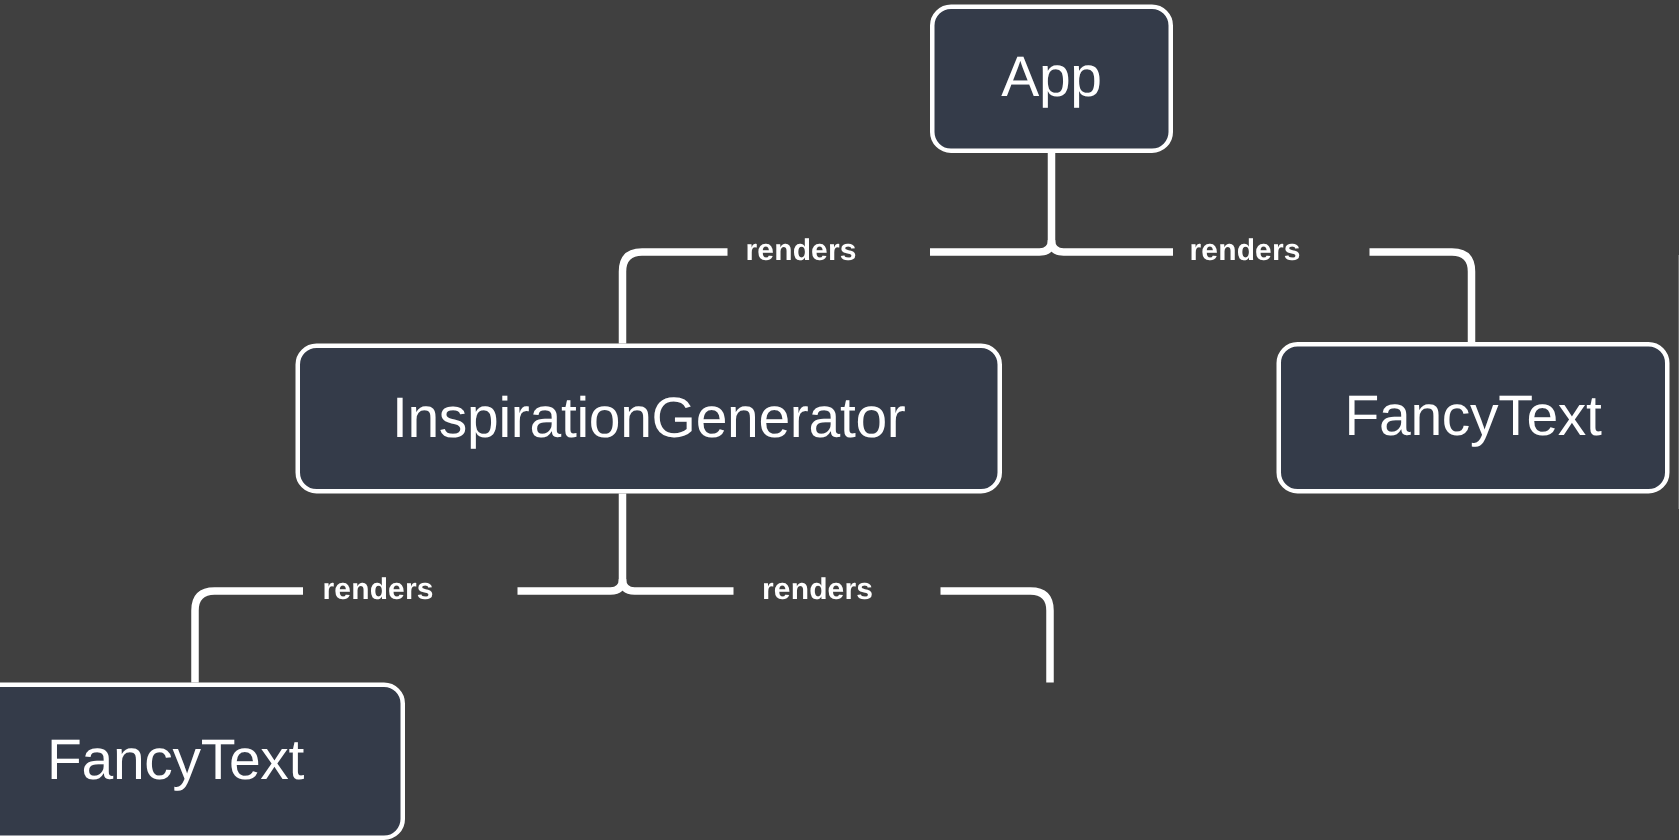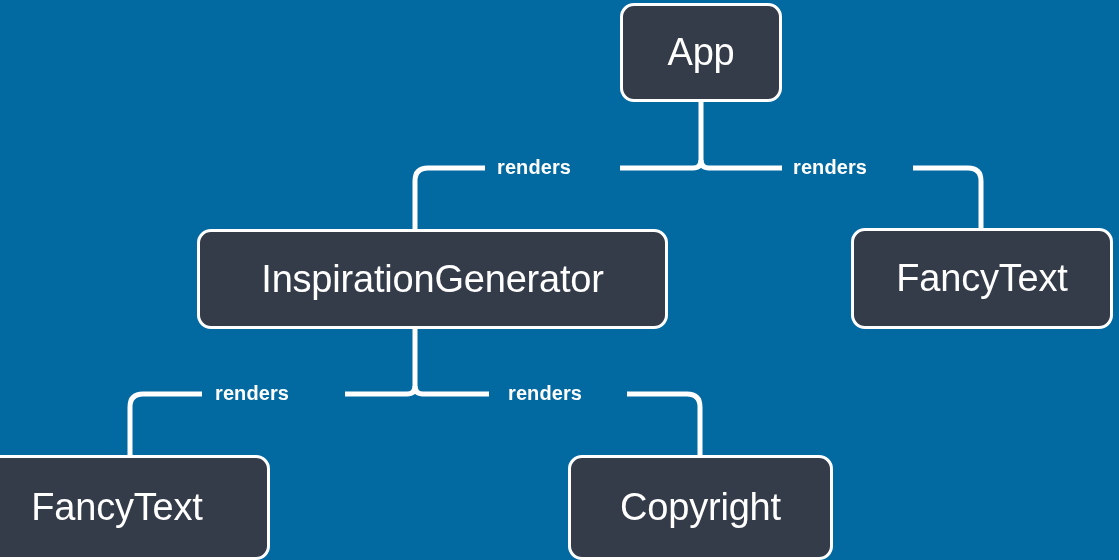--- a/index.html
+++ b/index.html
@@ -9,21 +9,21 @@
   body {
     width: 1119px;
     height: 560px;
     overflow: hidden;
     font-family: "Liberation Sans", sans-serif;
   }
   #diagram-root {
     position: relative;
     width: 1119px;
     height: 560px;
-    background: #0369a1;
+    background: #404040;
   }
   #wires {
     position: absolute;
     left: 0;
     top: 0;
     width: 1119px;
     height: 560px;
   }
   .node {
     position: absolute;
@@ -88,23 +88,20 @@
   </div>
 
   <div class="node" style="left:851px; top:228px; width:262px; height:101px;">
     <span>FancyText</span>
   </div>
 
   <div class="node" style="left:-36px; top:455px; width:306px; height:105px; border-bottom-left-radius:0; border-bottom-right-radius:14px;">
     <span>FancyText</span>
   </div>
 
-  <div class="node" style="left:568px; top:455px; width:265px; height:105px;">
-    <span>Copyright</span>
-  </div>
 
   <div class="edge-label" style="left:497px; top:157px;">renders</div>
 
   <div class="edge-label" style="left:793px; top:157px;">renders</div>
 
   <div class="edge-label" style="left:215px; top:383px;">renders</div>
 
   <div class="edge-label" style="left:508px; top:383px;">renders</div>
 
 </div>

